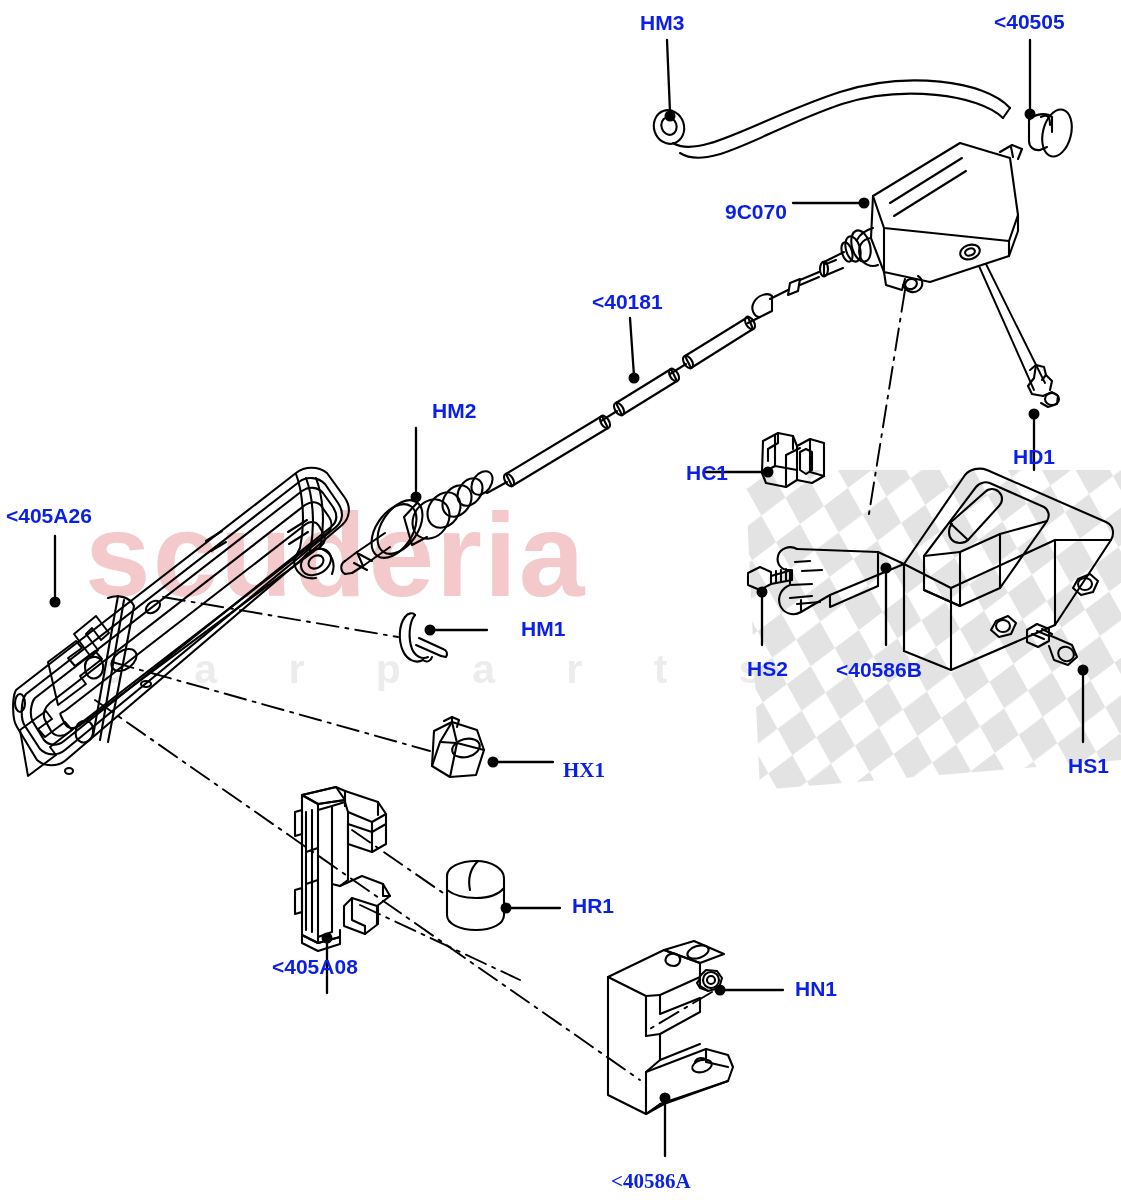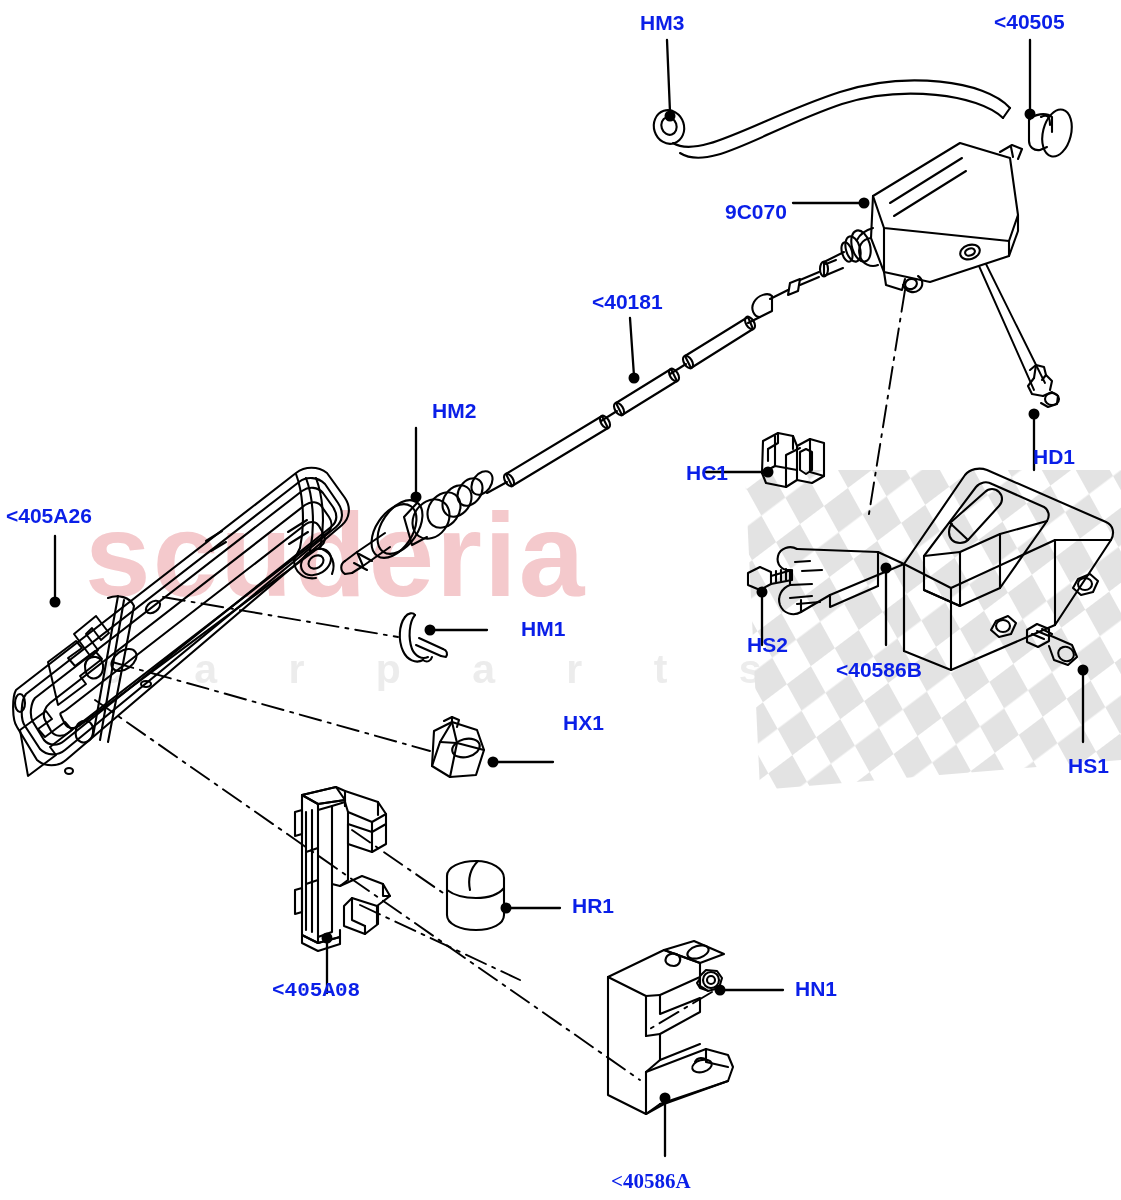--- a/index.html
+++ b/index.html
@@ -454,25 +454,25 @@
       </g>
     </g>
   </svg>
 
   <div class="label" style="left:640px;  top:12px;">HM3</div>
   <div class="label" style="left:994px;  top:11px;">&lt;40505</div>
   <div class="label" style="left:725px;  top:193px;margin-top:8px;">9C070</div>
   <div class="label" style="left:592px;  top:291px;">&lt;40181</div>
   <div class="label" style="left:398px;  top:400px;margin-left:34px;">HM2</div>
   <div class="label" style="left:654px;  top:462px;margin-left:32px;">HC1</div>
-  <div class="label" style="left:1013px; top:446px;margin-left:20px;">HD1</div>
+  <div class="label" style="left:1013px; top:446px;">HD1</div>
   <div class="label" style="left:6px;    top:505px;">&lt;405A26</div>
   <div class="label" style="left:521px;  top:618px;">HM1</div>
-  <div class="label" style="left:747px;  top:634px;text-align:right;">HS2</div>
+  <div class="label" style="left:747px;  top:658px;text-align:right;">HS2</div>
   <div class="label" style="left:836px;  top:659px;">&lt;40586B</div>
   <div class="label" style="left:1068px; top:755px;">HS1</div>
-  <div class="label" style="left:563px;  top:712px;">HX1</div>
+  <div class="label" style="left:563px;  top:760px;font-family:Liberation Serif, serif;">HX1</div>
   <div class="label" style="left:572px;  top:895px;text-align:center;">HR1</div>
-  <div class="label" style="left:272px;  top:980px;font-family:Liberation Mono, monospace;">&lt;405A08</div>
+  <div class="label" style="left:272px;  top:956px;">&lt;405A08</div>
   <div class="label" style="left:795px;  top:978px;">HN1</div>
   <div class="label" style="left:611px;  top:1171px;font-family:Liberation Serif, serif;">&lt;40586A</div>
 
 </div>
 
 </body></html>

